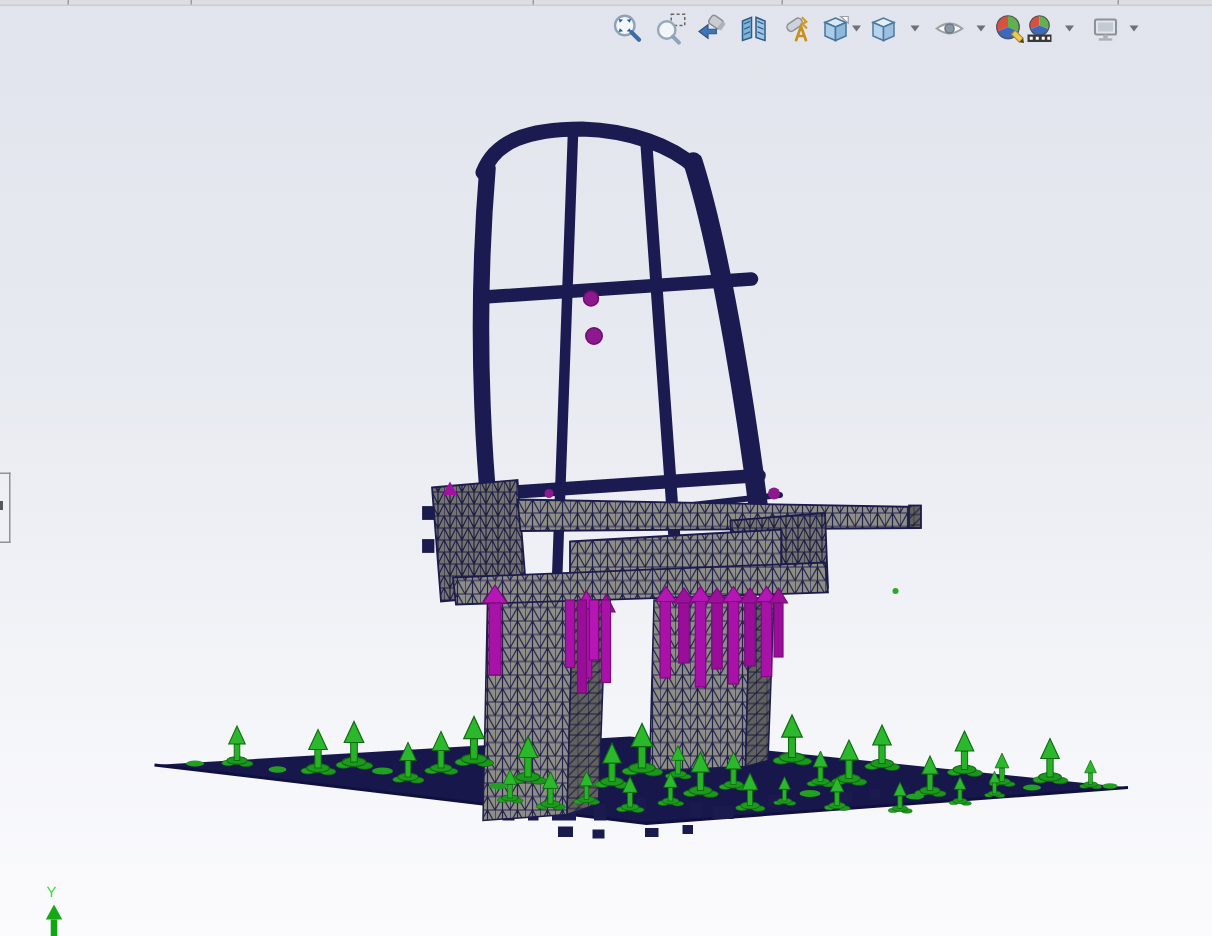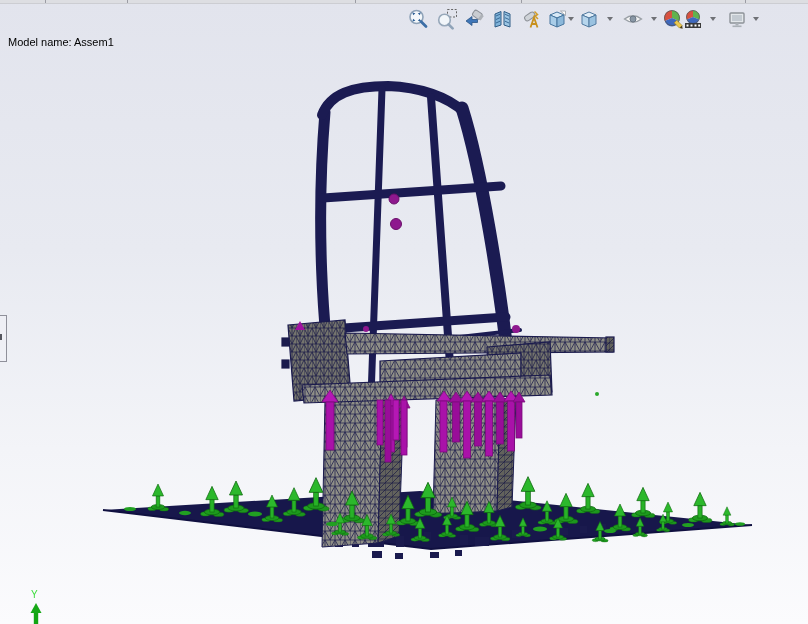--- a/index.html
+++ b/index.html
@@ -24,21 +24,20 @@
 
   <div class="top-strip">
     <div class="tick" style="left:45px"></div>
     <div class="tick" style="left:127px"></div>
     <div class="tick" style="left:355px"></div>
     <div class="tick" style="left:521px"></div>
     <div class="tick" style="left:745px"></div>
   </div>
 
   <div class="plot-info">
-    <div>Model name: Assem1</div>
   </div>
 
   <div class="hud">
 
     <div class="btn" style="left:7px">
       <svg width="22" height="22" viewBox="0 0 22 22">
         <circle cx="9.5" cy="9" r="6.5" fill="#f4f8fb" stroke="#8fa3b8" stroke-width="1.6"></circle>
         <polygon points="6.2,7.2 8.4,5.2 5.4,4.6" fill="#2e5f96"></polygon>
         <polygon points="12.8,7.2 10.8,5.2 13.8,4.6" fill="#2e5f96"></polygon>
         <polygon points="6.2,10.8 8.4,12.8 5.4,13.4" fill="#2e5f96"></polygon>

